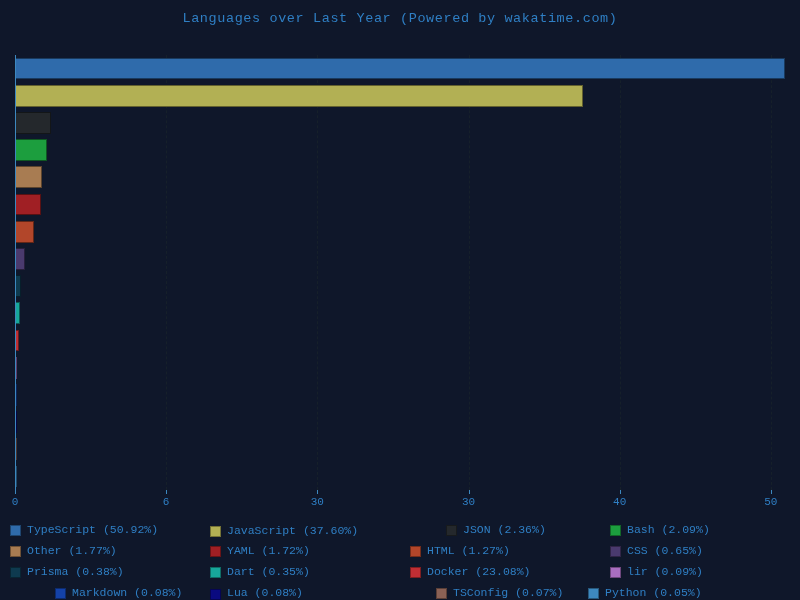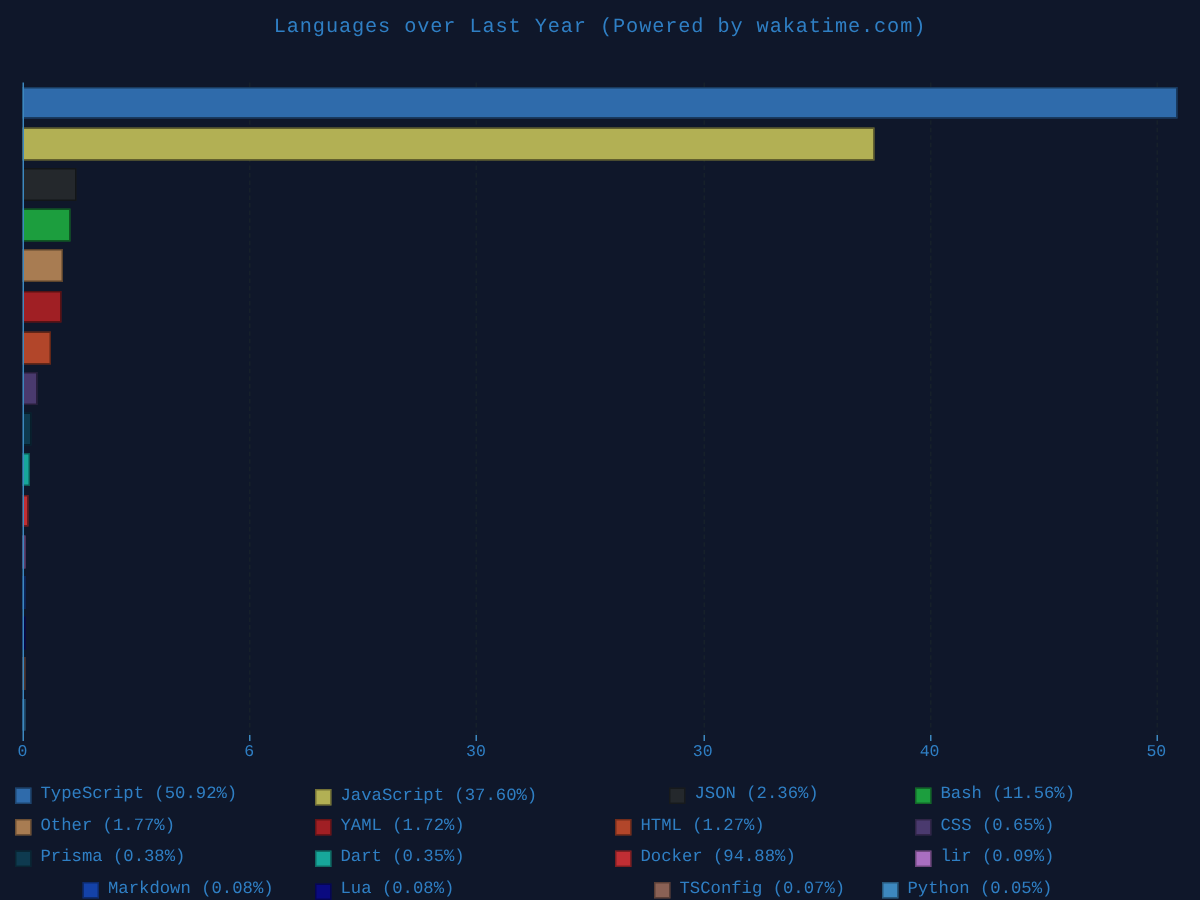--- a/index.html
+++ b/index.html
@@ -190,21 +190,21 @@
       <div class="legend-item" style="left: 210px; top: 5px;">
         <span class="legend-swatch" style="background: rgb(178, 176, 84);"></span>
         <span class="legend-label">JavaScript (37.60%)</span>
       </div>
       <div class="legend-item" style="left: 410px; top: 4px; margin-left: 36px;">
         <span class="legend-swatch" style="background: rgb(36, 40, 44);"></span>
         <span class="legend-label">JSON (2.36%)</span>
       </div>
       <div class="legend-item" style="left: 610px; top: 4px;">
         <span class="legend-swatch" style="background: rgb(28, 158, 62);"></span>
-        <span class="legend-label">Bash (11.56%)</span>
+        <span class="legend-label">Bash (2.09%)</span>
       </div>
       <div class="legend-item" style="left: 10px; top: 25px;">
         <span class="legend-swatch" style="background: rgb(168, 124, 82);"></span>
         <span class="legend-label">Other (1.77%)</span>
       </div>
       <div class="legend-item" style="left: 210px; top: 25px;">
         <span class="legend-swatch" style="background: rgb(160, 31, 36);"></span>
         <span class="legend-label">YAML (1.72%)</span>
       </div>
       <div class="legend-item" style="left: 410px; top: 25px;">
@@ -218,21 +218,21 @@
       <div class="legend-item" style="left: 10px; top: 46px;">
         <span class="legend-swatch" style="background: rgb(14, 58, 79);"></span>
         <span class="legend-label">Prisma (0.38%)</span>
       </div>
       <div class="legend-item" style="left: 210px; top: 46px;">
         <span class="legend-swatch" style="background: rgb(23, 167, 155);"></span>
         <span class="legend-label">Dart (0.35%)</span>
       </div>
       <div class="legend-item" style="left: 410px; top: 46px;">
         <span class="legend-swatch" style="background: rgb(192, 46, 52);"></span>
-        <span class="legend-label">Docker (94.88%)</span>
+        <span class="legend-label">Docker (23.08%)</span>
       </div>
       <div class="legend-item" style="left: 610px; top: 46px;">
         <span class="legend-swatch" style="background: rgb(169, 110, 192);"></span>
         <span class="legend-label">lir (0.09%)</span>
       </div>
       <div class="legend-item" style="left: 10px; top: 67px; padding-left: 45px;">
         <span class="legend-swatch" style="background: rgb(20, 66, 168);"></span>
         <span class="legend-label">Markdown (0.08%)</span>
       </div>
       <div class="legend-item" style="left: 210px; top: 67px; align-items: flex-end;">

